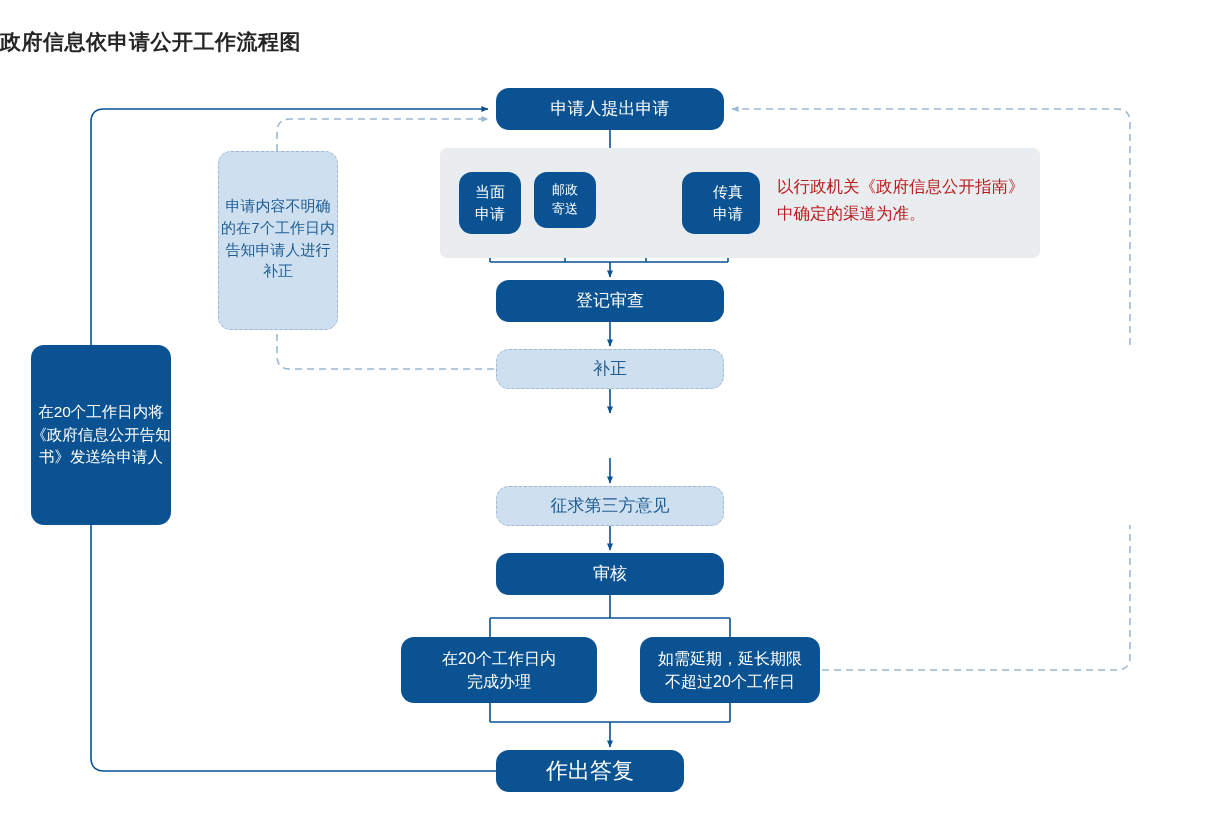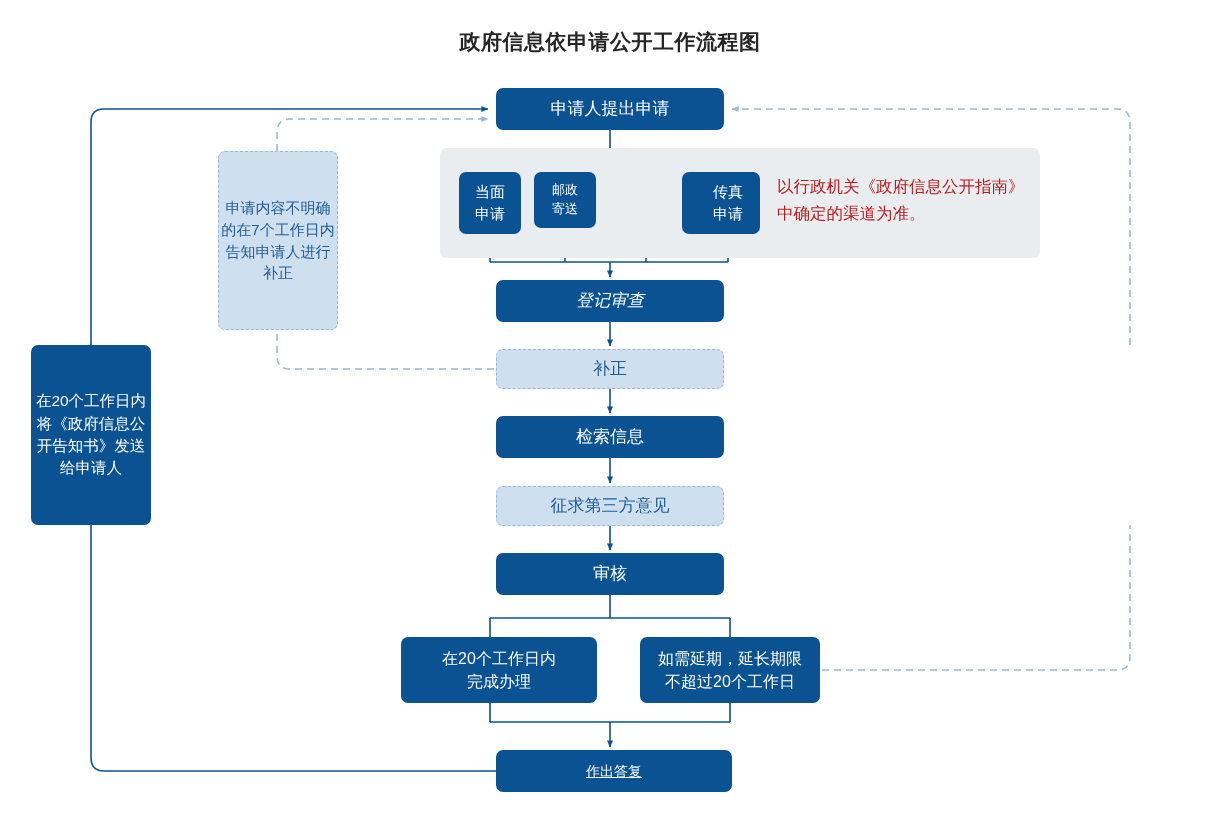--- a/index.html
+++ b/index.html
@@ -29,21 +29,21 @@
     height: 821px;
     pointer-events: none;
   }
   .node {
     position: absolute;
     box-sizing: border-box;
     display: flex;
     align-items: center;
     justify-content: center;
     text-align: center;
-    border-radius: 7px;
+    border-radius: 13px;
     line-height: 1.45;
     white-space: pre-line;
   }
   .dark {
     background: #0A5292;
     color: #ffffff;
   }
   .light {
     background: #CEE0F0;
     color: #1F5C92;
@@ -60,43 +60,43 @@
     color: #b91c1c;
     line-height: 1.62;
     white-space: pre-line;
     font-size: 16.5px;
   }
   #title {
     position: absolute;
     left: 0;
     top: 28px;
     width: 1220px;
-    text-align: center;
+    text-align: left;
     font-size: 21px;
     font-weight: bold;
     color: #262626;
     letter-spacing: 0.5px;
   }
   
   #node-apply        { left: 496px; top: 88px;  width: 228px; height: 42px; font-size: 17px; }
   #node-ch-0         { left: 459px; top: 172px; width: 62px;  height: 62px; font-size: 15px; }
   #node-ch-1         { left: 534px; top: 172px; width: 62px;  height: 56px; font-size: 13px; }
   #node-ch-2         { left: 642px; top: 172px; width: 78px;  height: 62px; font-size: 15px; margin-left: 40px; }
   #node-ch-3         { left: 698px; top: 172px; width: 60px;  height: 62px; font-size: 15px; }
-  #node-register     { left: 496px; top: 280px; width: 228px; height: 42px; font-size: 17px; font-style: italic; }
+  #node-register     { left: 496px; top: 280px; width: 228px; height: 42px; font-size: 17px; }
   #node-supplement   { left: 496px; top: 349px; width: 228px; height: 40px; font-size: 17px; }
   #node-retrieve     { left: 496px; top: 416px; width: 228px; height: 42px; font-size: 17px; }
   #node-thirdparty   { left: 496px; top: 486px; width: 228px; height: 40px; font-size: 17px; }
   #node-review       { left: 496px; top: 553px; width: 228px; height: 42px; font-size: 17px; }
   #node-complete     { left: 401px; top: 637px; width: 196px; height: 66px; font-size: 16px; }
   #node-extend       { left: 640px; top: 637px; width: 180px; height: 66px; font-size: 16px; }
-  #node-answer       { left: 496px; top: 750px; width: 236px; height: 42px; font-size: 14px; text-decoration: underline; }
-  #node-left-notice  { left: 31px;  top: 345px; width: 120px; height: 180px; font-size: 15.5px; }
+  #node-answer       { left: 496px; top: 750px; width: 188px; height: 42px; font-size: 22px; }
+  #node-left-notice  { left: 31px;  top: 345px; width: 140px; height: 180px; font-size: 15.5px; }
   #node-right-notice { left: 1070px;top: 345px; width: 120px; height: 180px; font-size: 15.5px; }
-  #node-left-correct { left: 218px; top: 151px; width: 120px; height: 179px; font-size: 15px; }
+  #node-left-correct { left: 218px; top: 151px; width: 120px; height: 179px; font-size: 15px; font-family: Liberation Mono, monospace; }
   #channel-panel     { left: 440px; top: 148px; width: 600px; height: 110px; }
   #channel-note      { left: 777px; top: 173px; width: 260px; }
 </style>
 </head>
 <body>
 
 <div id="canvas">
 
   <div id="title">政府信息依申请公开工作流程图</div>
 
@@ -164,21 +164,20 @@
 申请</div>
   <div class="node dark" id="node-ch-1">邮政
 寄送</div>
   <div class="node dark" id="node-ch-2">政府网
 站申请</div>
   <div class="node dark" id="node-ch-3">传真
 申请</div>
 
   <div class="node dark" id="node-register">登记审查</div>
   <div class="node light" id="node-supplement">补正</div>
-  <div class="node dark" id="node-retrieve">检索信息</div>
   <div class="node light" id="node-thirdparty">征求第三方意见</div>
   <div class="node dark" id="node-review">审核</div>
   <div class="node dark" id="node-complete">在20个工作日内
 完成办理</div>
   <div class="node dark" id="node-extend">如需延期，延长期限
 不超过20个工作日</div>
   <div class="node dark" id="node-answer">作出答复</div>
 
   <div class="node light" id="node-left-correct">申请内容不明确的在7个工作日内告知申请人进行补正</div>
   <div class="node dark" id="node-left-notice">在20个工作日内将《政府信息公开告知书》发送给申请人</div>

